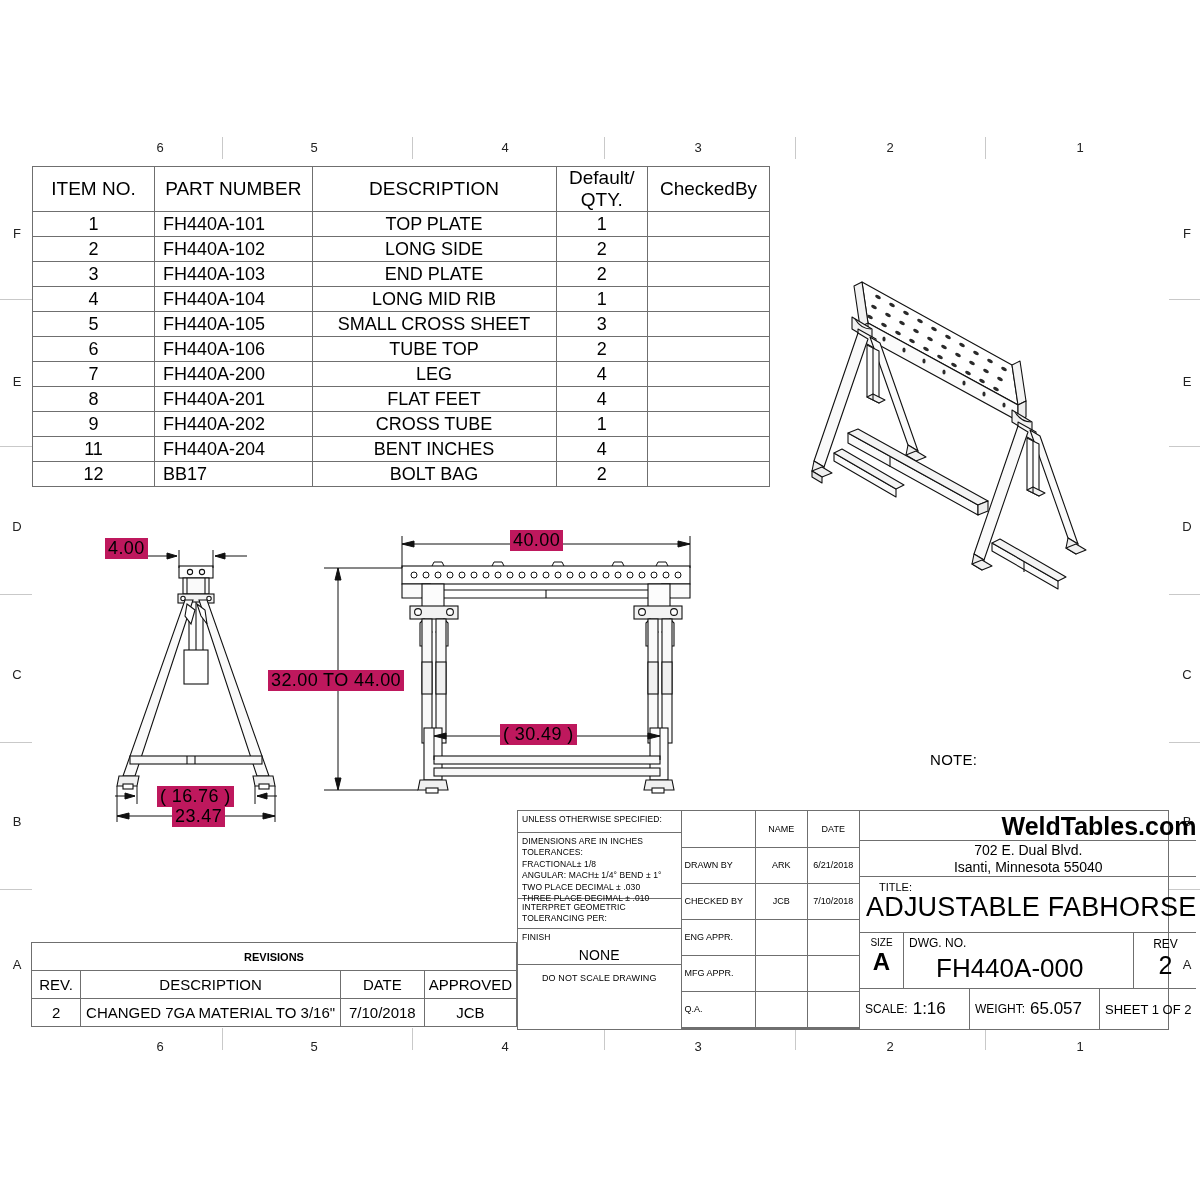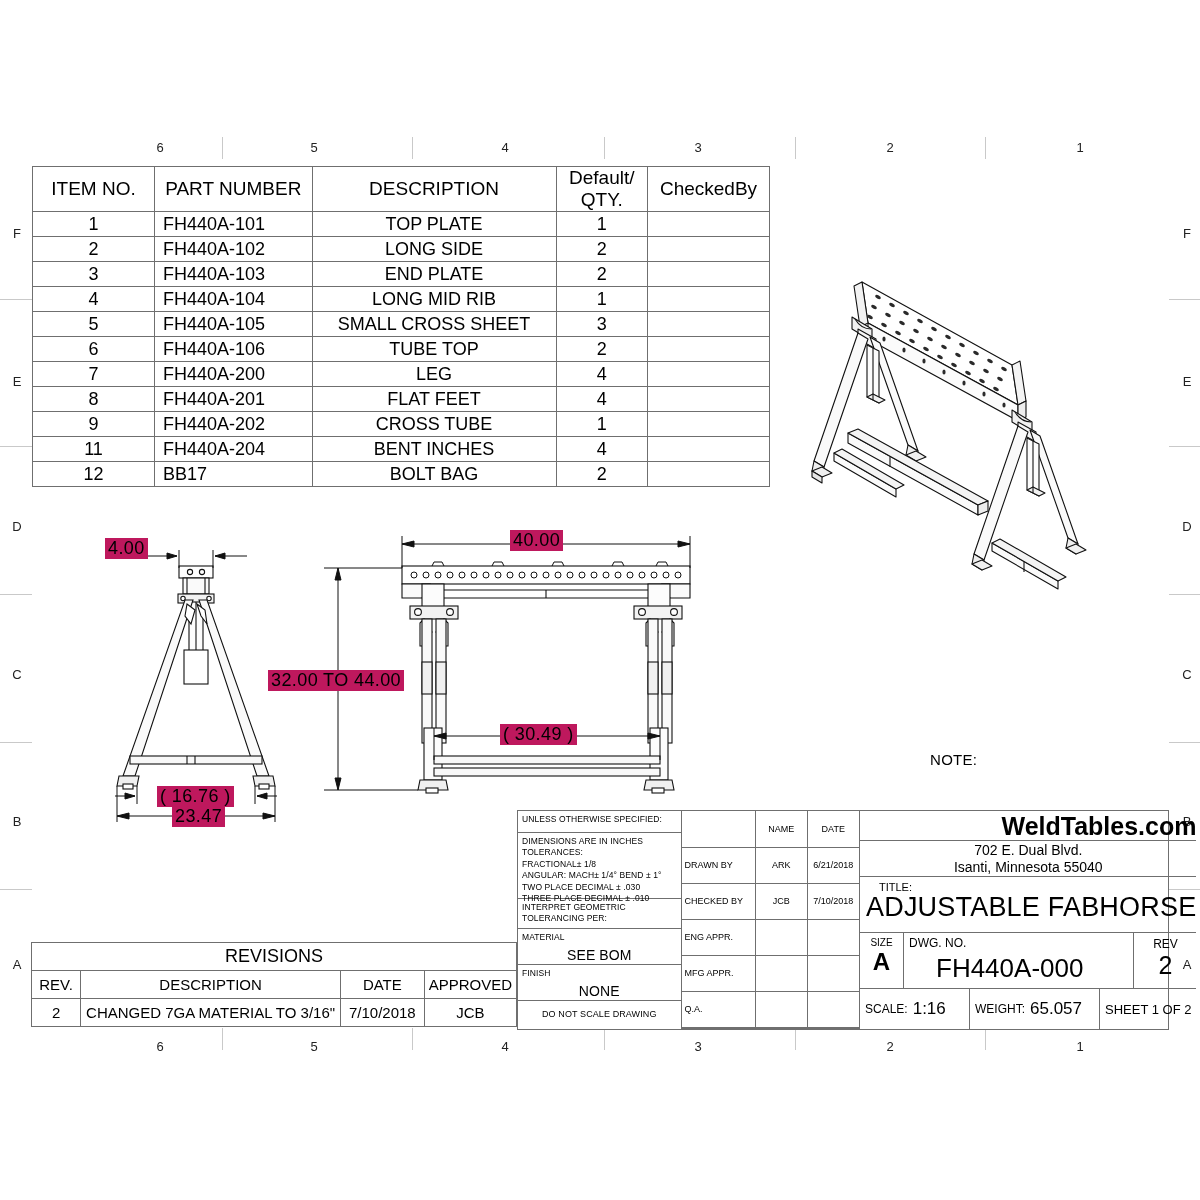--- a/index.html
+++ b/index.html
@@ -79,21 +79,21 @@
     left: 31px; top: 942px;
     width: 486px;
   }
   #rev table { width: 100%; }
   #rev td {
     height: 28px;
     font-size: 15px;
     text-align: center;
     vertical-align: middle;
   }
-  #rev td.hdr { font-size: 18px; }
+  #rev td.hdr { font-size: 11px; font-weight: bold; }
   .r-rev { width: 56px; }
   .r-desc { width: 262px; }
   .r-date { width: 92px; }
   .r-app  { width: 76px; }
 
   
   #titleblock {
     position: absolute;
     left: 517px; top: 810px;
     width: 652px; height: 220px;
@@ -733,24 +733,20 @@
         <div id="tb-notes">
           <div class="nblk" style="height:22px;">UNLESS OTHERWISE SPECIFIED:</div>
           <div class="nblk" style="height:66px; white-space:pre-line;">DIMENSIONS ARE IN INCHES
 TOLERANCES:
 FRACTIONAL± 1/8
 ANGULAR: MACH± 1/4° BEND ± 1°
 TWO PLACE DECIMAL   ± .030
 THREE PLACE DECIMAL  ± .010</div>
           <div class="nblk" style="height:30px; white-space:pre-line;">INTERPRET GEOMETRIC
 TOLERANCING PER:</div>
-          <div class="nblk" style="height:36px;">
-            <span>MATERIAL</span>
-            <span class="big">SEE BOM</span>
-          </div>
           <div class="nblk" style="height:36px;">
             <span>FINISH</span>
             <span class="big">NONE</span>
           </div>
           <div class="nblk center last">DO NOT SCALE DRAWING</div>
         </div>
 
         <div id="tb-approve">
           <table>
             <tbody>

